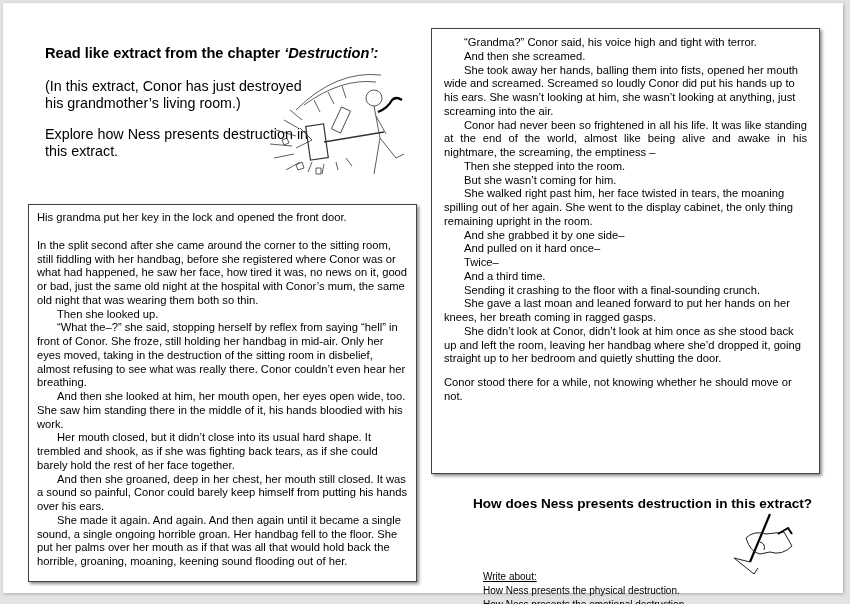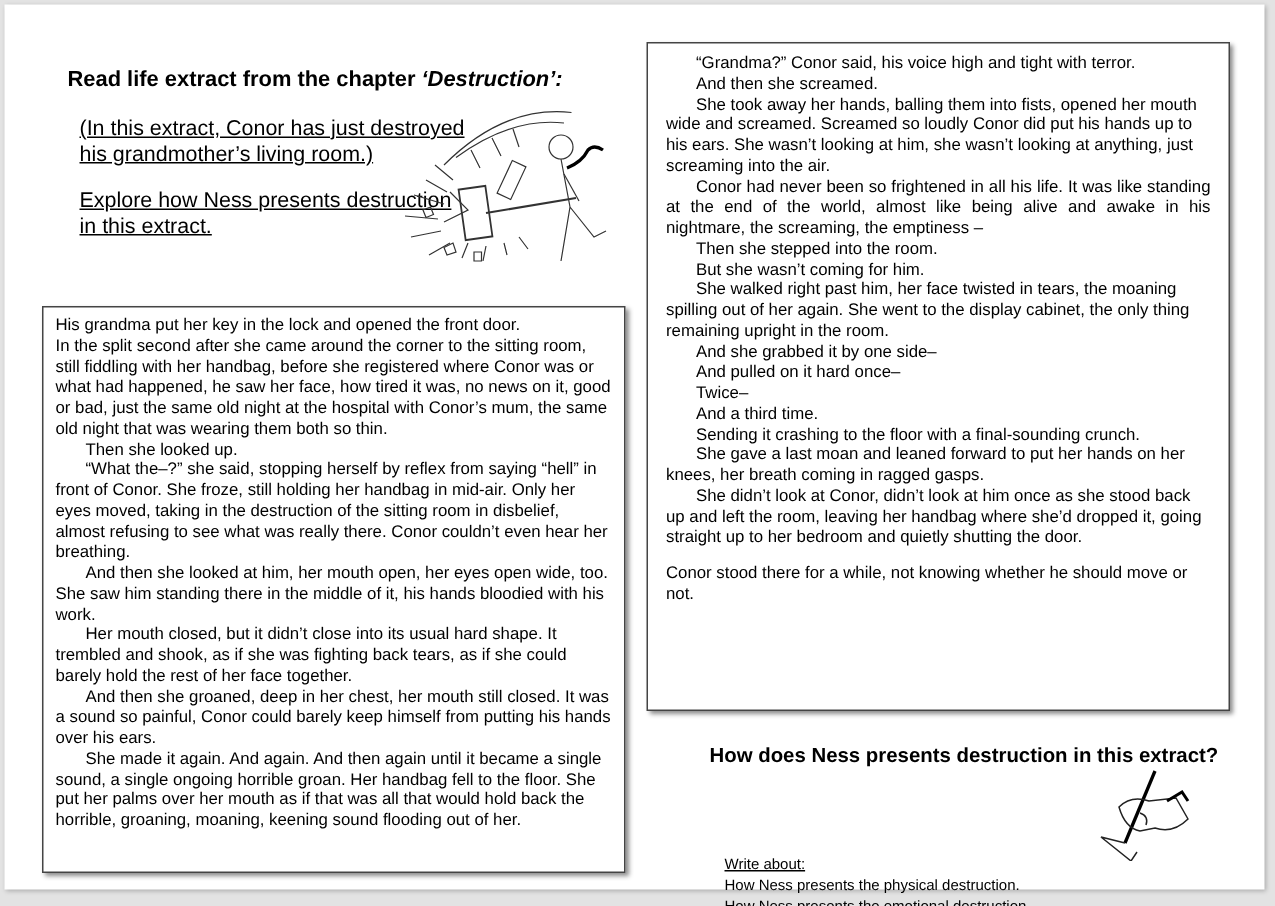--- a/index.html
+++ b/index.html
@@ -17,52 +17,52 @@
     }
     .heading {
       position:absolute; left:45px; top:45px;
       font-weight:bold; font-size:14.6px;
     }
     .heading .chap { font-style:italic; }
     .intro {
       position:absolute; left:45px; top:78px; width:270px;
       font-size:14.3px; line-height:17px;
     }
-    .intro p { margin:0 0 14px 8px;text-decoration:underline; }
+    .intro p { margin:0 0 14px 0; }
     .illus { position:absolute; left:256px; top:70px; width:165px; height:118px; }
     .box {
       position:absolute; background:#fff;
       border:1px solid #444;
       box-shadow: 2px 2px 3px rgba(0,0,0,0.45);
       font-size:11.2px; line-height:13.75px;
       box-sizing:border-box;
     }
     .box p { margin:0; }
     .box .ind { text-indent:20px; }
-    .box .gap { margin-top:0; }
+    .box .gap { margin-top:14px; }
     .box-left { left:28px; top:204px; width:389px; height:378px; padding:6px 8px; }
     .box-right { left:431px; top:28px; width:389px; height:446px; padding:7px 12px; }
     .box-right .just { text-align:justify; }
     .question {
       position:absolute; left:447px; top:496px;
       font-weight:bold; font-size:13.6px;padding-left:26px;
     }
     .write {
       position:absolute; left:483px; top:530px;
       font-size:10px; line-height:14px;margin-top:40px;
     }
     .write .u { text-decoration:underline; }
     .pen { position:absolute; left:732px; top:512px; width:66px; height:62px; }
   </style>
 </head>
 <body>
 
 <div class="page"></div>
 
-<div class="heading"><span>Read life extract from the chapter </span><span class="chap">‘Destruction’:</span></div>
+<div class="heading"><span>Read like extract from the chapter </span><span class="chap">‘Destruction’:</span></div>
 
 <div class="intro">
   <p>(In this extract, Conor has just destroyed his grandmother’s living room.)</p>
   <p>Explore how Ness presents destruction in this extract.</p>
 </div>
 
 <svg class="illus" viewBox="0 0 165 118" fill="none" stroke="#333" stroke-width="0.8">
   <path d="M40 40 Q80 0 125 5"></path>
   <path d="M48 35 Q85 8 120 12"></path>
   <path d="M58 30 L64 42 M72 22 L78 34 M86 16 L90 28"></path>

